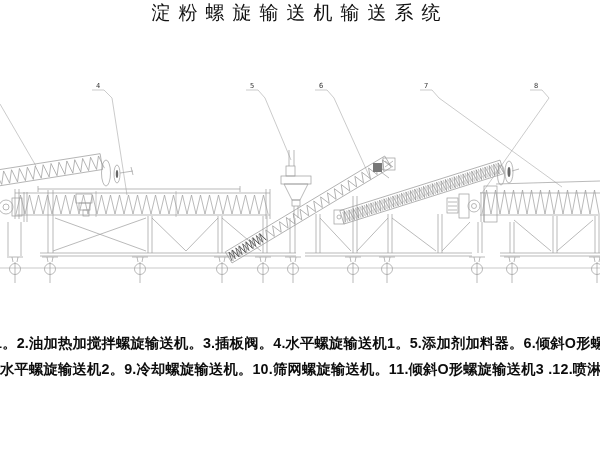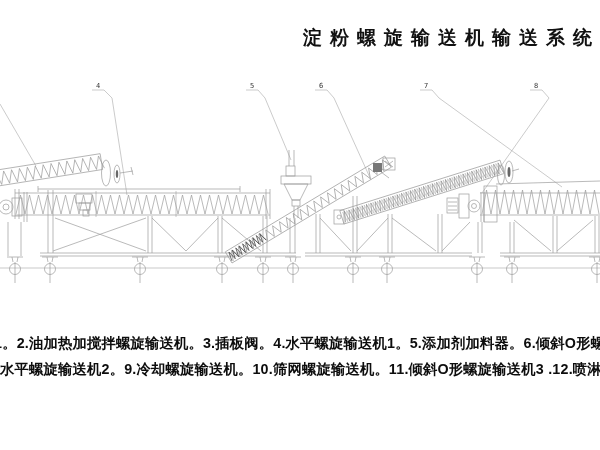--- a/index.html
+++ b/index.html
@@ -1,23 +1,23 @@
 <!DOCTYPE html>
 <html><head>
 <meta charset="utf-8">
 <style>
   html,body{margin:0;padding:0;}
   body{
     width:600px;height:450px;position:relative;overflow:hidden;
     background:#ffffff;font-family:"Liberation Sans",sans-serif;
   }
   .title{
-    position:absolute;left:0;right:0;top:25px;text-align:right;
+    position:absolute;left:0;right:0;top:0;text-align:center;
     font-family:"Liberation Serif","DejaVu Serif",serif;
-    font-size:19px;font-weight:700;letter-spacing:8px;color:#111;
+    font-size:19px;font-weight:400;letter-spacing:8px;color:#111;
     white-space:nowrap;
   }
   .drawing{position:absolute;left:0;top:0;}
   .captions{
     position:absolute;left:0;top:334px;width:640px;color:#0d0d0d;
     font-family:"Liberation Sans","DejaVu Sans",sans-serif;
     font-size:14.3px;font-weight:600;
   }
   .cap-line{position:absolute;white-space:nowrap;letter-spacing:0.2px;}
   .cap-line.l1{left:-6px;top:0;}

